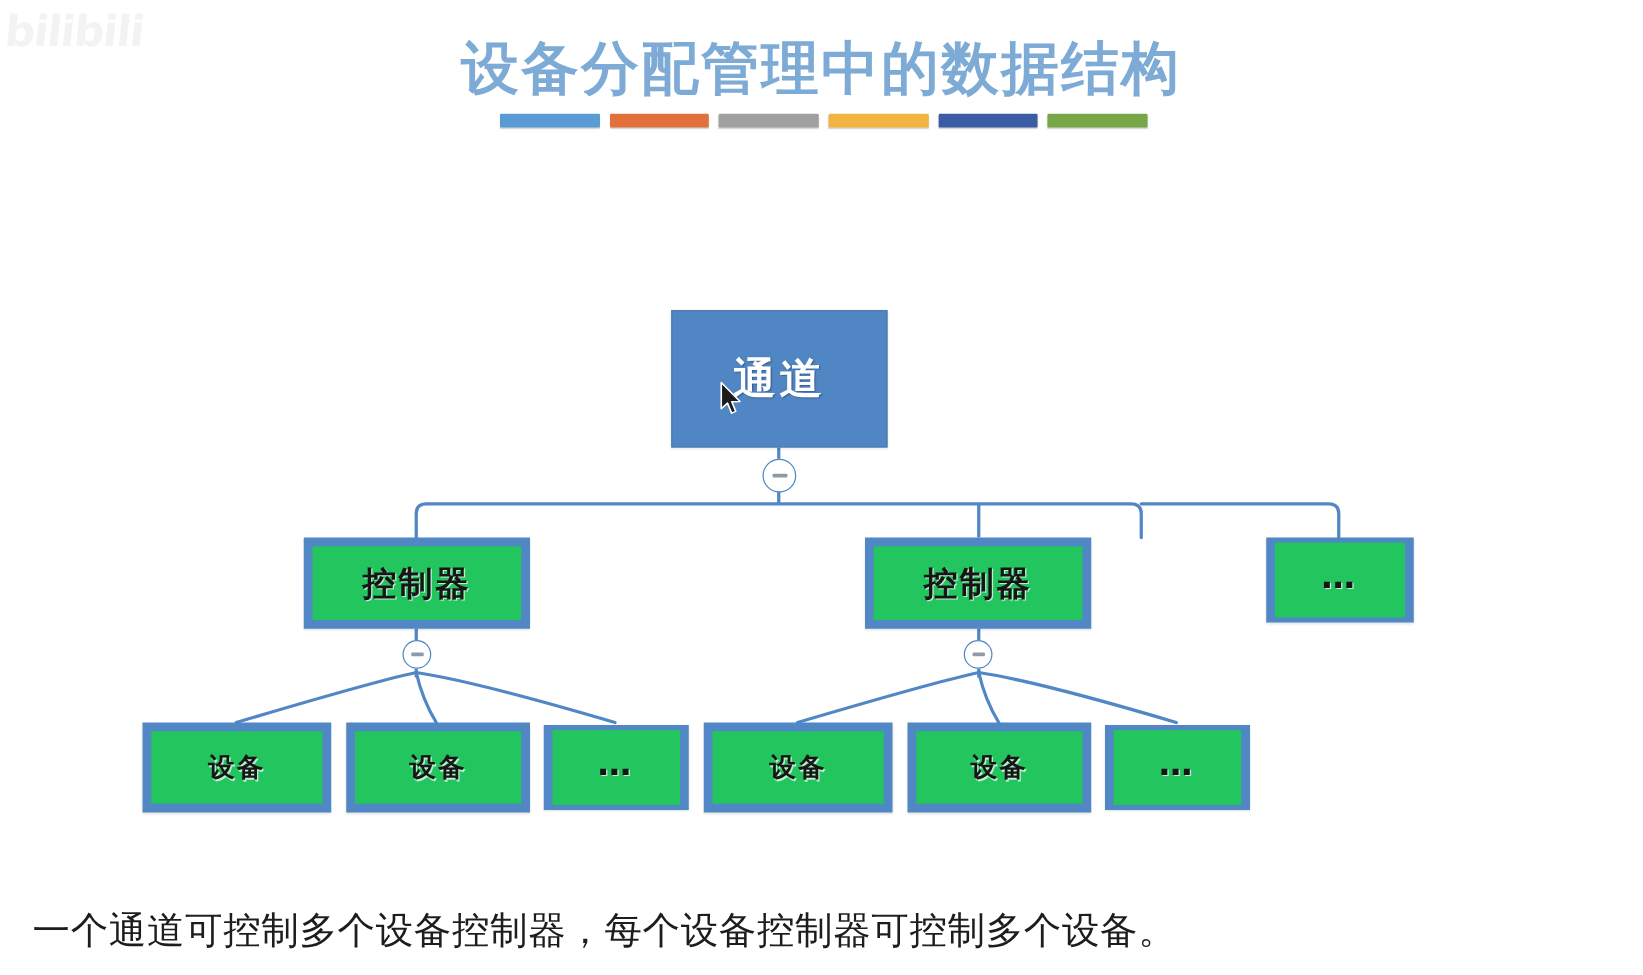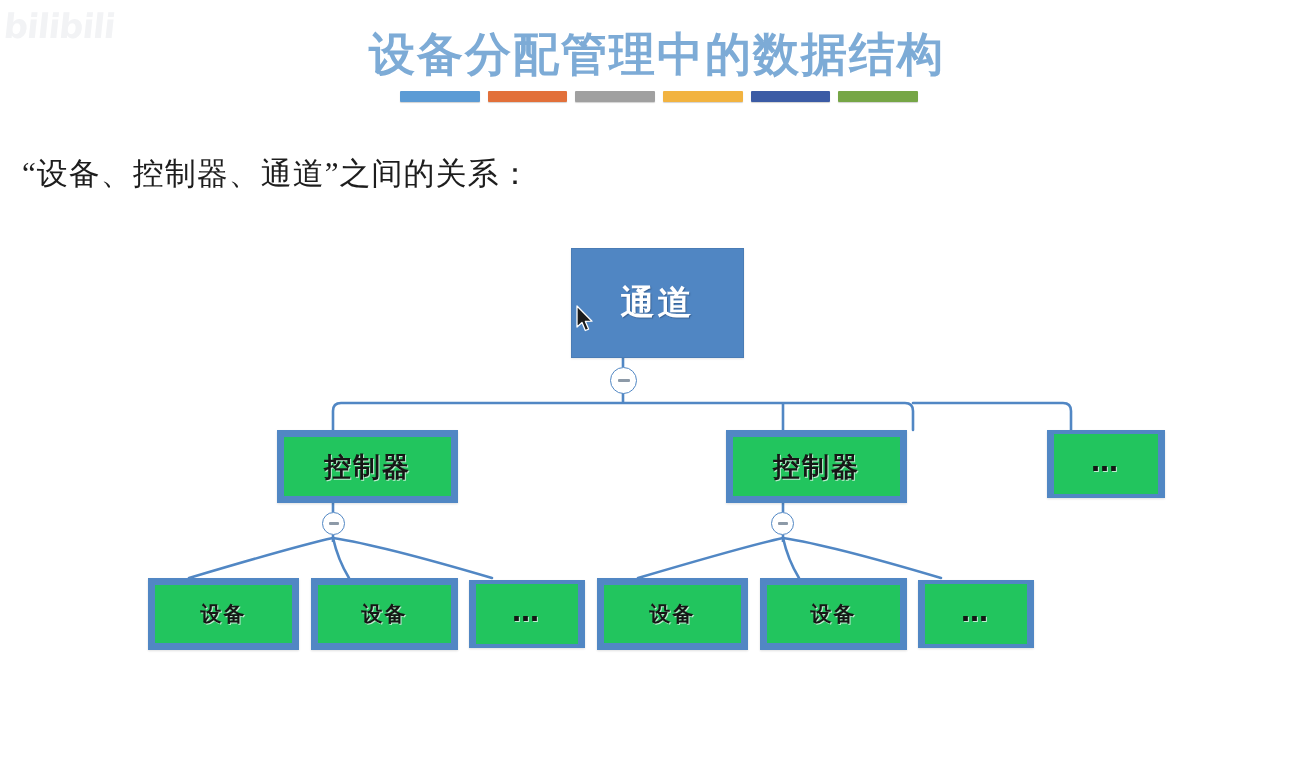--- a/index.html
+++ b/index.html
@@ -109,21 +109,20 @@
   }
 
   .node {
     position: absolute;
     box-sizing: border-box;
     display: flex;
     align-items: center;
     justify-content: center;
     font-family: "DejaVu Sans", "Liberation Sans", sans-serif;
     font-weight: bold;
-    margin-left: 34px;
   }
 
   
   .node.root {
     background: #5086c3;
     border: 1px solid #4a7cb5;
     color: #ffffff;
     font-size: 34px;
     letter-spacing: 3px;
     text-shadow: 1px 1px 1px rgba(40,70,110,0.55);
@@ -193,21 +192,20 @@
 
   <div id="title-bars">
     <div class="bar" style="background:#5b9bd5"></div>
     <div class="bar" style="background:#e2703a"></div>
     <div class="bar" style="background:#a0a0a0"></div>
     <div class="bar" style="background:#f2b340"></div>
     <div class="bar" style="background:#3b5ba5"></div>
     <div class="bar" style="background:#76a646"></div>
   </div>
 
-  <div id="subtitle">“设备、控制器、通道”之间的关系：</div>
 
   <div id="diagram">
 
     <svg id="connectors" viewBox="0 0 1314 440" width="1314" height="440">
 
       <path d="M623,128 L623,137" stroke="#5187c4" stroke-width="2.6" fill="none"></path>
 
       <path d="M623,163 L623,173" stroke="#5187c4" stroke-width="2.6" fill="none"></path>
 
       <path d="M333,200 L333,181 Q333,173 341,173 L905,173 Q913,173 913,181 L913,200" stroke="#5187c4" stroke-width="2.6" fill="none" stroke-linecap="round"></path>
@@ -271,18 +269,19 @@
     <div class="node framed lvl3" style="left:726px; top:348px; width:147px; height:72px;">
       <div class="inner">设备</div>
     </div>
 
     <div class="node framed lvl3" style="left:884px; top:350px; width:116px; height:68px;">
       <div class="inner dots">…</div>
     </div>
 
   </div>
 
+  <div id="footnote">一个通道可控制多个设备控制器，每个设备控制器可控制多个设备。</div>
 
   <svg id="cursor" viewBox="0 0 22 30">
     <path d="M2,1 L2,22 L7,17.5 L10.3,25.5 L13.6,24.1 L10.4,16.4 L17,16.2 Z" fill="#1b1b1b" stroke="#ffffff" stroke-width="1.3" stroke-linejoin="round"></path>
   </svg>
 
 </div>
 
 </body></html>

